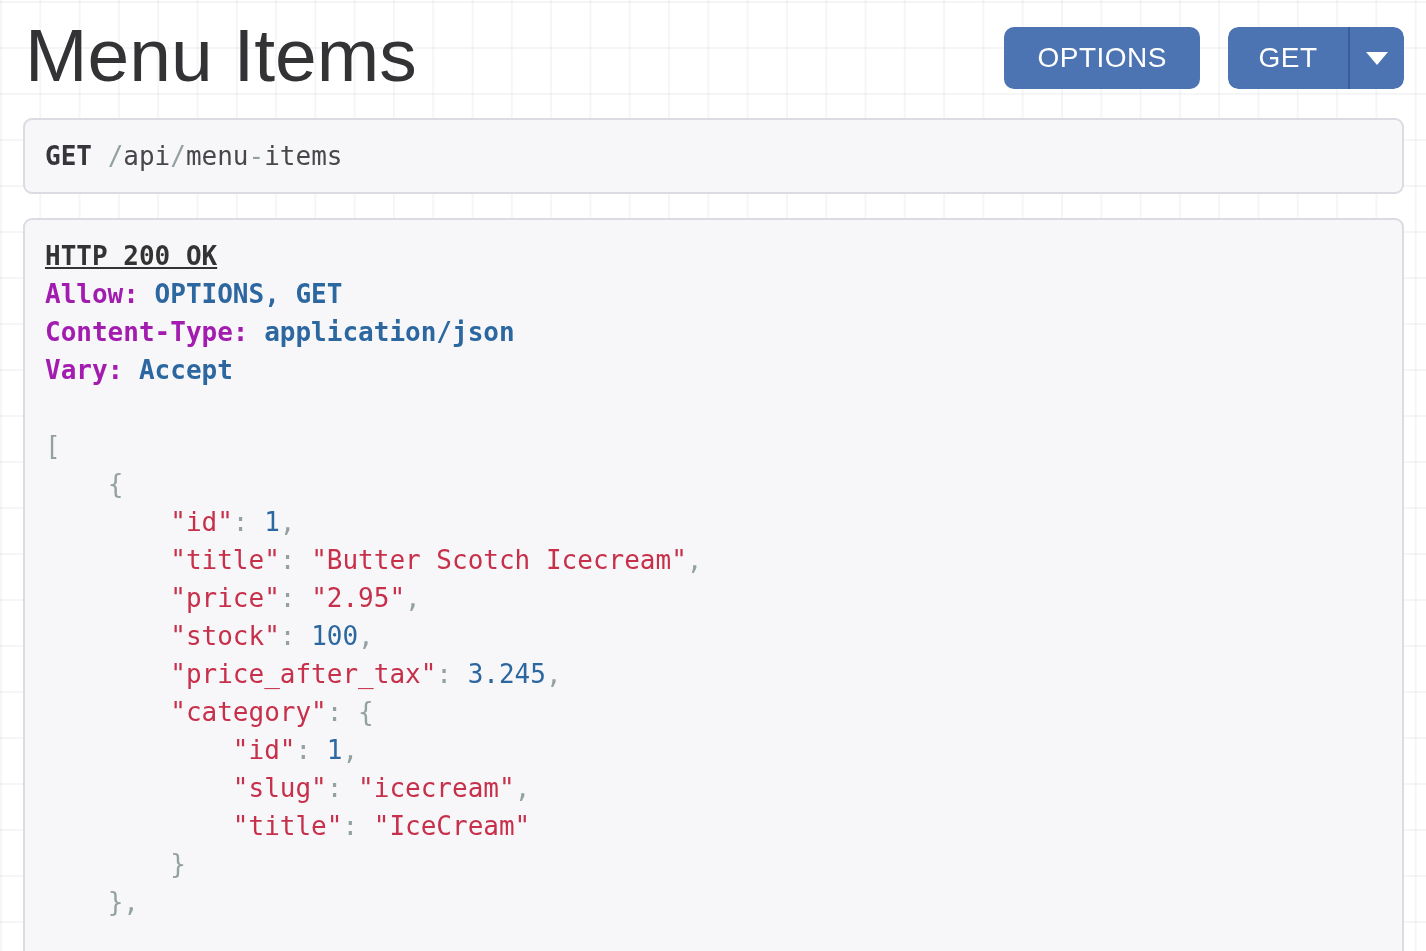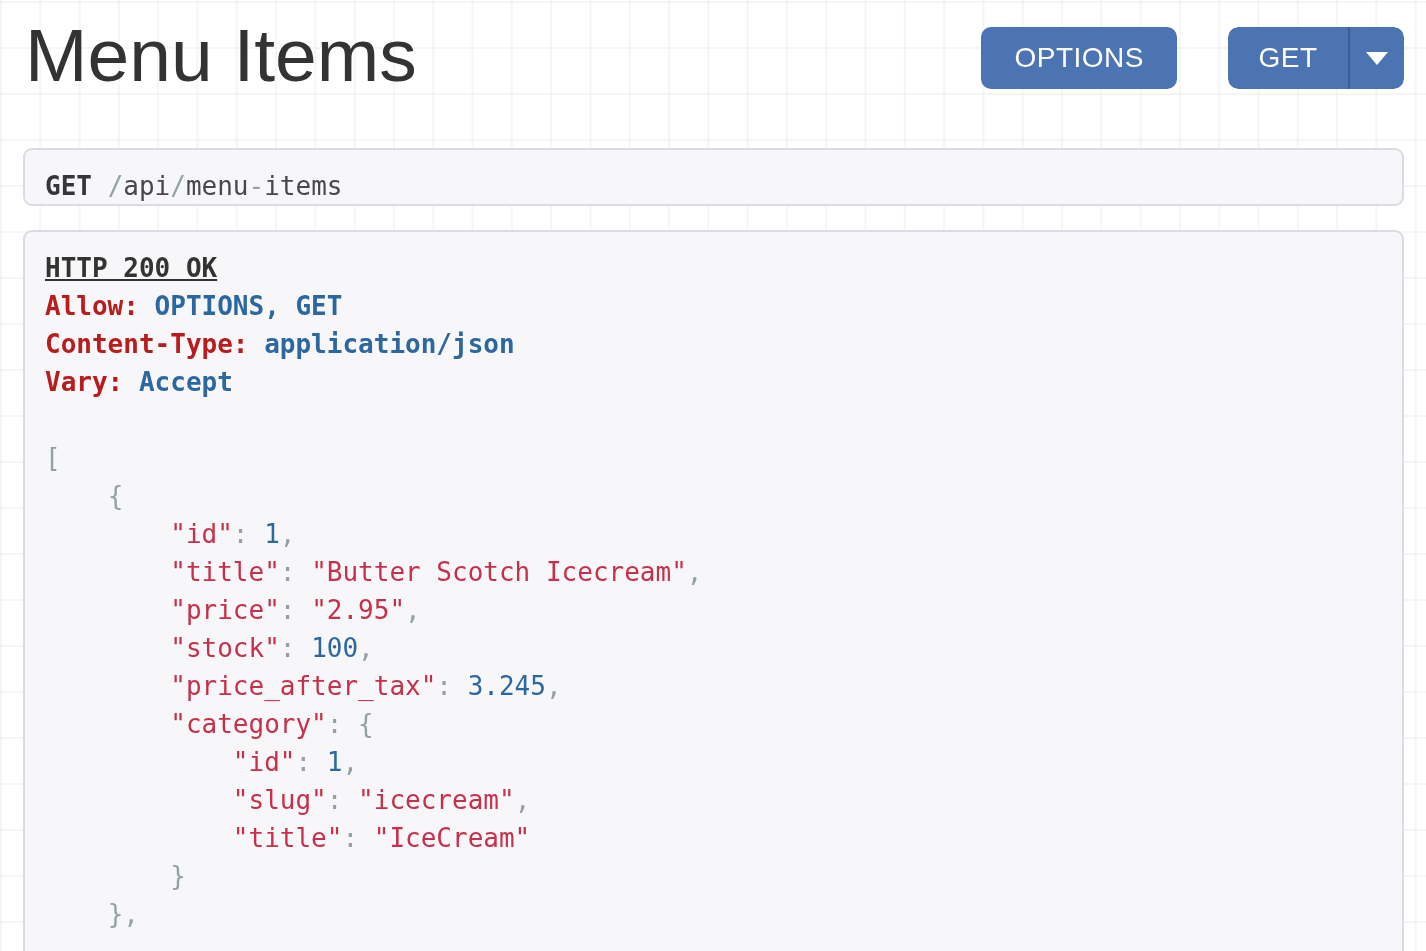--- a/index.html
+++ b/index.html
@@ -10,37 +10,37 @@
       linear-gradient(to right, rgba(130,118,135,0.07) 2px, transparent 2px),
       linear-gradient(to bottom, rgba(130,118,135,0.07) 2px, transparent 2px);
     background-size: 39.3px 46px;
     background-position: 0px 1px;
     font-family: "Liberation Sans", sans-serif;
   }
 
   
   .page-header {
     box-sizing: border-box;
-    height: 148px;
+    height: 118px;
     padding: 8px 22px 0 25px;
     display: flex;
     justify-content: space-between;
     align-items: flex-start;
   }
   .page-title {
     margin: 0;
     font-size: 75px;
     line-height: 1.1;
     font-weight: 400;
     color: #333336;
     margin-top: 6px;
   }
   .actions {
     display: flex;
-    gap: 51px;
+    gap: 28px;
     margin-top: 19px;
   }
   .btn {
     box-sizing: border-box;
     height: 62px;
     border: none;
     border-radius: 10px;
     background: #4c73b2;
     color: #ffffff;
     font-family: "Liberation Sans", sans-serif;
@@ -72,41 +72,41 @@
 
   
   .panel {
     box-sizing: border-box;
     margin: 0 22px 0 23px;
     background: #f7f7f9;
     border: 2px solid #dcdbe3;
     border-radius: 9px;
     padding: 17px 20px;
   }
-  .request-panel { height: 58px; }
+  .request-panel { height: 76px; }
   .response-panel { margin-top: 24px; min-height: 780px; }
 
   pre, .code {
     margin: 0;
     font-family: "DejaVu Sans Mono", monospace;
     font-size: 26px;
     line-height: 38px;
     white-space: pre;
     color: #48484c;
   }
 
   
   .tok-pln    { color: #48484c; }
   .tok-pun    { color: #93a1a1; }
   .tok-str    { color: #c7304a; }
   .tok-lit    { color: #2c67a0; }
   .tok-method { color: #35353a; font-weight: bold; }
 
   .status-line { color: #333333; font-weight: bold; text-decoration: underline; }
-  .hdr-name    { color: #b91c1c; font-weight: bold; }
+  .hdr-name    { color: #a21caf; font-weight: bold; }
   .hdr-value   { color: #2c67a0; font-weight: bold; }
   .blank-line  { min-height: 38px; }
 </style>
 </head>
 <body>
 
 <div class="page-header">
   <h1 class="page-title">Menu Items</h1>
   <div class="actions">
     <button class="btn btn-options">

